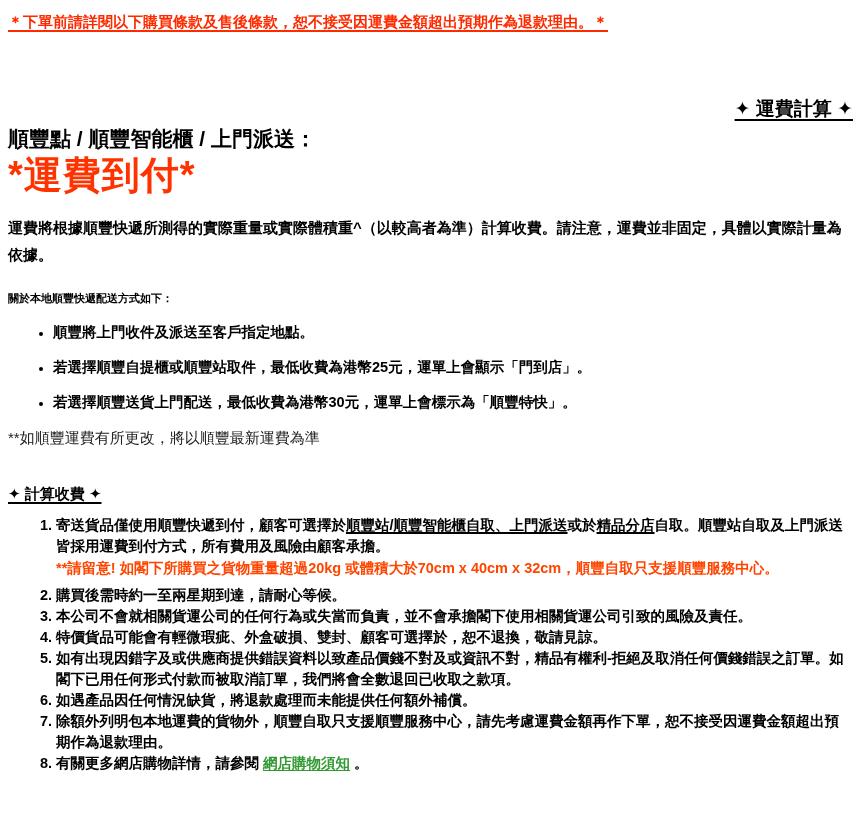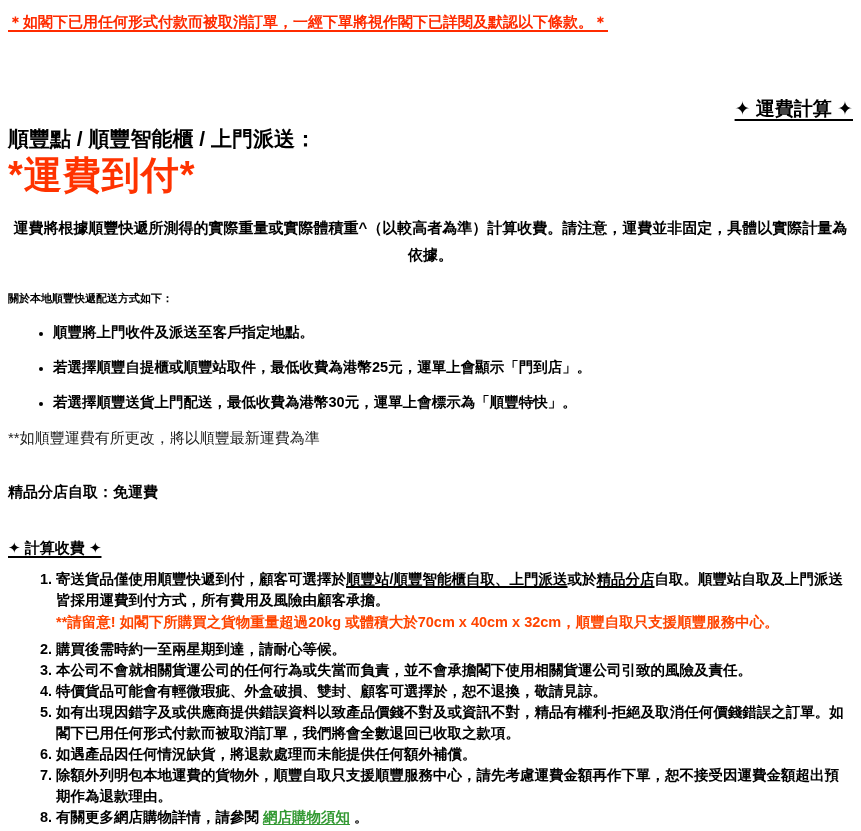--- a/index.html
+++ b/index.html
@@ -51,21 +51,20 @@
     color:var(--cod-red);
     line-height:46px;
     letter-spacing:1px;
   }
   .desc{
     margin-top:16px;
     font-size:15px;
     font-weight:bold;
     line-height:27px;
     color:#000;
-    text-align:center;
   }
   .local-heading{
     margin-top:19px;
     font-size:11px;
     font-weight:bold;
     line-height:22px;
     color:#000;
   }
   ul.delivery-list{
     margin-top:14px;
@@ -129,41 +128,40 @@
     text-underline-offset:2px;
     cursor:pointer;
     font-weight:bold;
   }
 </style>
 </head>
 <body>
 
 <div>
 
-  <p class="top-notice">＊如閣下已用任何形式付款而被取消訂單，一經下單將視作閣下已詳閱及默認以下條款。＊</p>
+  <p class="top-notice">＊下單前請詳閱以下購買條款及售後條款，恕不接受因運費金額超出預期作為退款理由。＊</p>
 
   <h2 class="section-title">✦ 運費計算 ✦</h2>
 
   <h2 class="methods-line">順豐點 / 順豐智能櫃 / 上門派送：</h2>
 
   <h1 class="cod-heading">*運費到付*</h1>
 
   <p class="desc">運費將根據順豐快遞所測得的實際重量或實際體積重^（以較高者為準）計算收費。請注意，運費並非固定，具體以實際計量為依據。</p>
 
   <p class="local-heading">關於本地順豐快遞配送方式如下：</p>
 
   <ul class="delivery-list">
     <li>順豐將上門收件及派送至客戶指定地點。</li>
     <li>若選擇順豐自提櫃或順豐站取件，最低收費為港幣25元，運單上會顯示「門到店」。</li>
     <li>若選擇順豐送貨上門配送，最低收費為港幣30元，運單上會標示為「順豐特快」。</li>
   </ul>
 
   <p class="fee-note">**如順豐運費有所更改，將以順豐最新運費為準</p>
 
-  <p class="store-pickup">精品分店自取：免運費</p>
 
   <h3 class="terms-title">✦ 計算收費 ✦</h3>
 
   <ol class="terms-list">
     <li>
       <span>寄送貨品僅使用順豐快遞到付，顧客可選擇於</span><span class="emph">順豐站/順豐智能櫃自取、上門派送</span><span>或於</span><span class="emph">精品分店</span><span>自取。順豐站自取及上門派送皆採用運費到付方式，所有費用及風險由顧客承擔。</span>
       <div class="warning-line">**請留意! 如閣下所購買之貨物重量超過20kg 或體積大於70cm x 40cm x 32cm，順豐自取只支援順豐服務中心。</div>
     </li>
     <li>購買後需時約一至兩星期到達，請耐心等候。</li>
     <li>本公司不會就相關貨運公司的任何行為或失當而負責，並不會承擔閣下使用相關貨運公司引致的風險及責任。</li>

